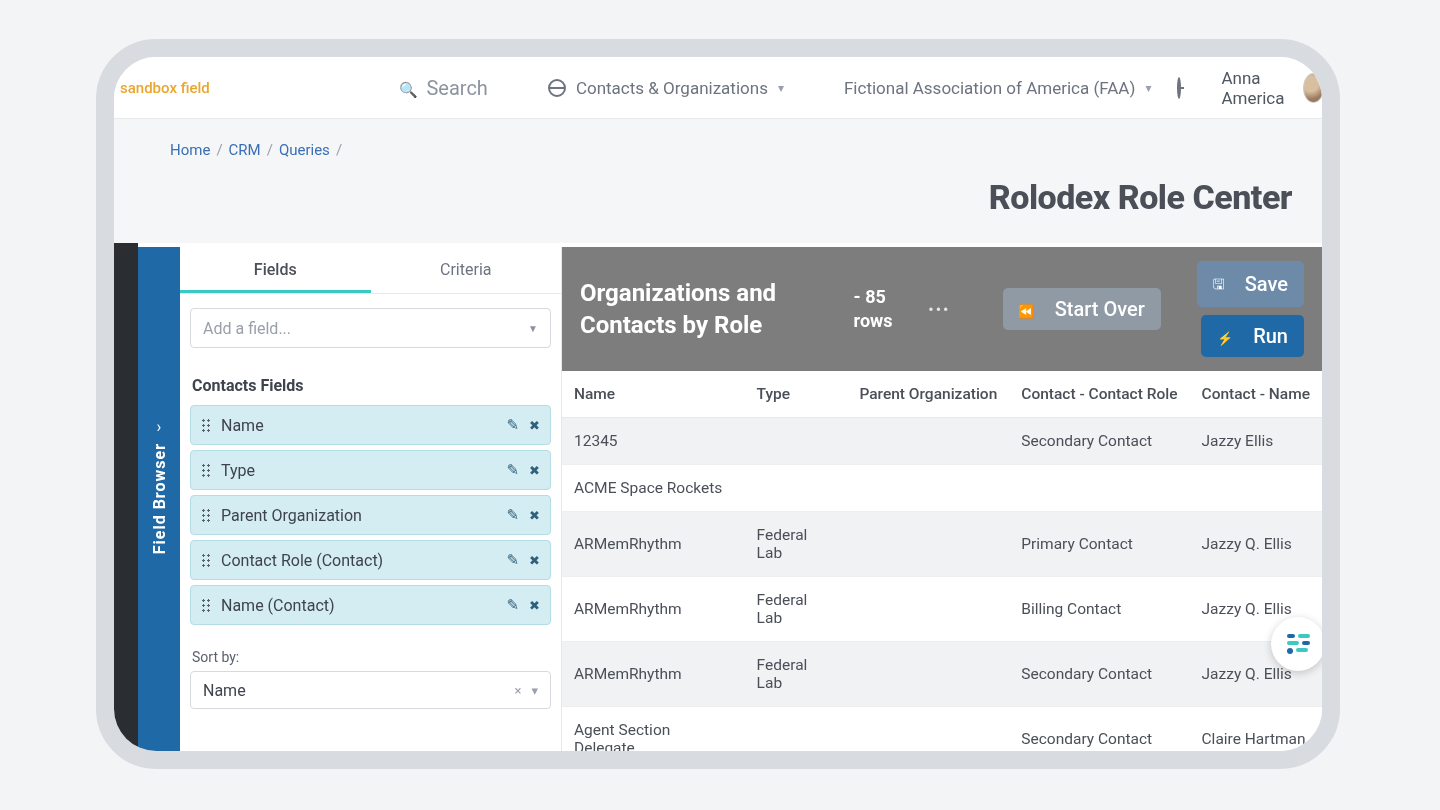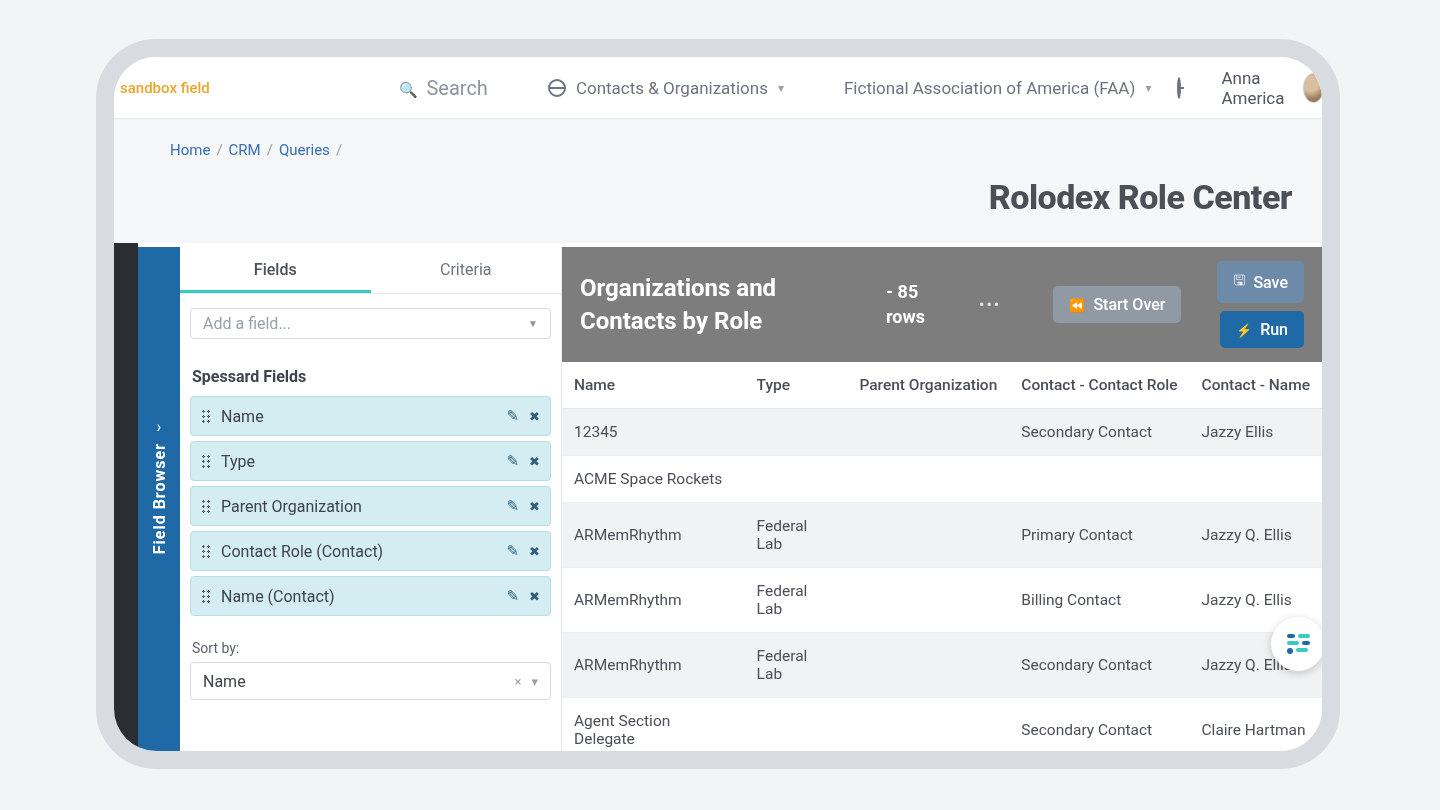--- a/index.html
+++ b/index.html
@@ -158,21 +158,21 @@
     border-bottom: 3px solid #3bc9c4;
     font-weight: 500;
   }
   .panel-body {
     padding: 14px 10px 10px 10px;
     overflow: hidden;
   }
   .add-field {
     border: 1px solid #d6d9de;
     border-radius: 4px;
-    height: 31px;
+    height: 40px;
     display:flex;
     align-items:center;
     padding: 0 12px;
     color:#9aa0aa;
     font-size:16px;
     justify-content: space-between;
     cursor:pointer;
   }
   .add-field .chev-down { font-size: 10px; color:#8d94a0;}
   .section-heading {
@@ -235,22 +235,22 @@
     font-size: 24px;
     max-width: 280px;
     line-height: 1.35;
   }
   .row-count { font-weight:700; font-size:18px; line-height:1.35;}
   .dots { color:#e6e6e6; letter-spacing:2px; font-size:16px;}
   .rh-spacer { flex:1; }
   .btn {
     border-radius: 5px;
     padding: 9px 16px;
-    font-size: 16px;
-    display:flex; align-items:center; gap:8px;
+    font-size: 20px;
+    display:flex; align-items:center; gap:20px;
     cursor:pointer;
     white-space:nowrap;
     font-weight:500;
   }
   .btn-grey { background:#8f9aa5; color:#fff; }
   .btn-save { background:#6d8aa8; color:#fff; }
   .btn-run { background:#1f6aa6; color:#fff; }
   .button-stack { display:flex; flex-direction:column; gap:8px; align-items:flex-end; margin-left:10px;}
   
   .tbl { width:100%; border-collapse:collapse; font-size:15.5px; }
@@ -355,21 +355,21 @@
         <div class="tabs">
           <div class="tab active">Fields</div>
           <div class="tab">Criteria</div>
         </div>
         <div class="panel-body">
           <div class="add-field">
             <span>Add a field...</span>
             <span class="chev-down">▼</span>
           </div>
 
-          <div class="section-heading">Spessard Fields</div>
+          <div class="section-heading">Contacts Fields</div>
 
           <div id="selected-fields-list">
               <div class="sel-field">
                 <span class="left">
                   <span class="grip"></span>
                   <span>Name</span>
                 </span>
                 <span class="actions">
                   <span class="ico ico-pencil"></span>
                   <span class="ico ico-x"></span>

